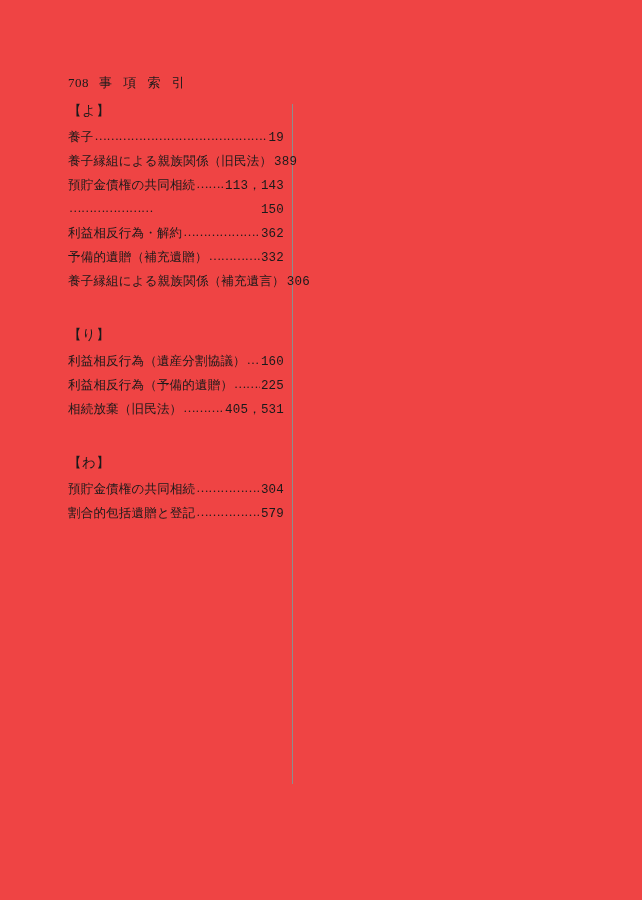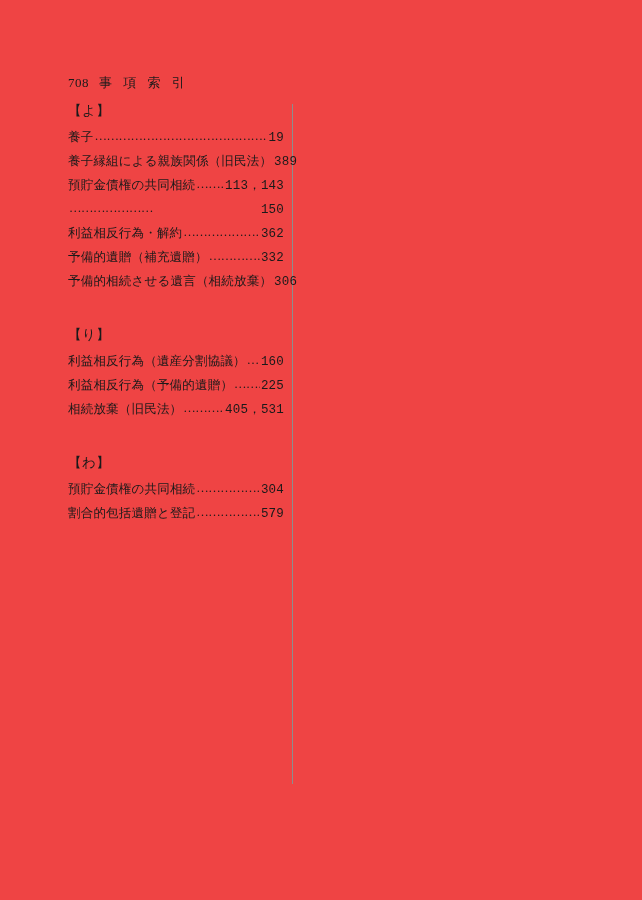--- a/index.html
+++ b/index.html
@@ -130,21 +130,21 @@
         <span class="entry-term">利益相反行為・解約</span>
         <span class="entry-leader">……………………</span>
         <span class="entry-page">362</span>
       </div>
       <div class="entry">
         <span class="entry-term">予備的遺贈（補充遺贈）</span>
         <span class="entry-leader">…………………</span>
         <span class="entry-page">332</span>
       </div>
       <div class="entry">
-        <span class="entry-term">予備的相続させる遺言（相続放棄）</span>
+        <span class="entry-term">養子縁組による親族関係（補充遺言）</span>
         <span class="entry-leader">…</span>
         <span class="entry-page">306</span>
       </div>
     </div>
 
     <div class="spacer-block"></div>
 
     <div class="group">
       <div class="group-heading">【り】</div>
       <div class="entry">

